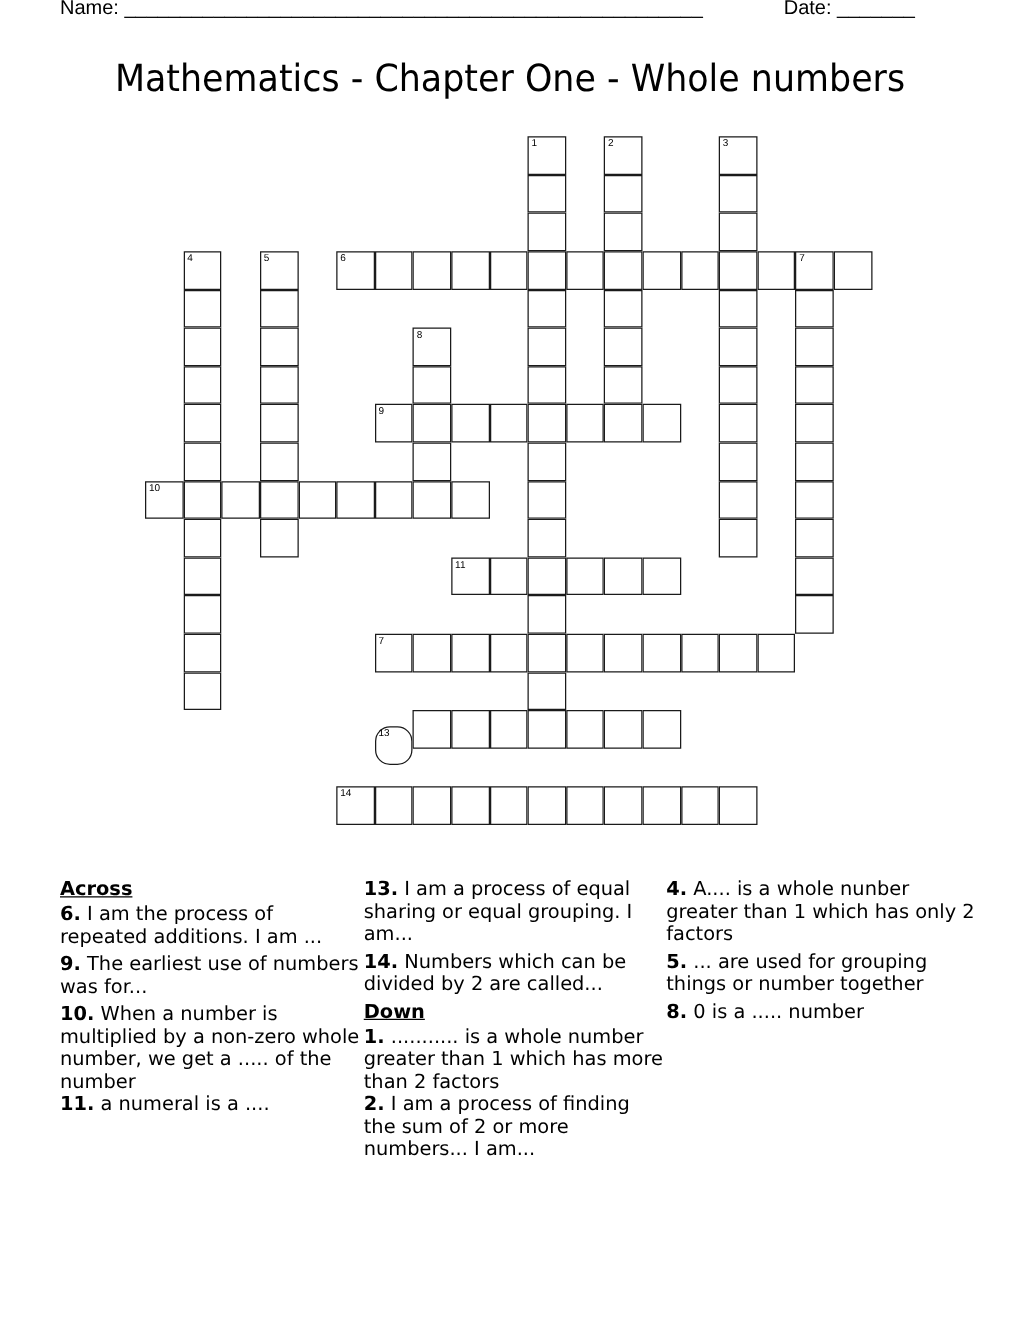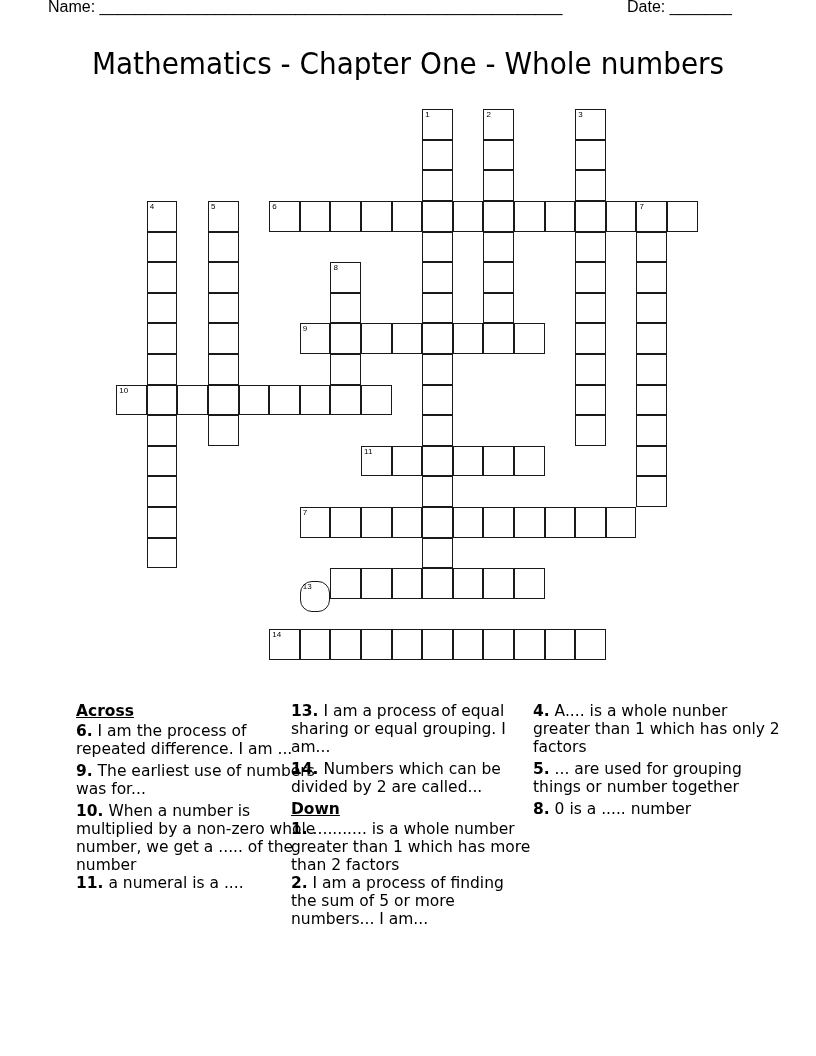--- a/index.html
+++ b/index.html
@@ -4,21 +4,21 @@
 <style>
   html, body { margin: 0; padding: 0; background: #ffffff; }
   body { width: 816px; height: 1056px; position: relative; overflow: hidden; font-family: "DejaVu Sans", sans-serif; color: #000; }
   .header-line { position: absolute; top: -2px; left: 48px; font-family: "Liberation Sans", sans-serif; font-size: 16px; white-space: pre; }
   .date-line { position: absolute; top: -2px; left: 627px; font-family: "Liberation Sans", sans-serif; font-size: 16px; white-space: pre; }
   .title { position: absolute; top: 46px; left: 0; width: 816px; text-align: center; font-family: "DejaVu Sans", sans-serif; font-size: 30px; letter-spacing: 0px; transform: scaleX(0.93); transform-origin: center; }
   .grid { position: absolute; left: 0; top: 0; width: 816px; height: 700px; }
   .cell { position: absolute; width: 30.6px; height: 30.6px; box-sizing: border-box; border: 1.5px solid #1a1a1a; background: #fff; margin-left: -0.75px; margin-top: -0.75px; }
   .cell .num { position: absolute; top: 1px; left: 2px; font-family: "Liberation Sans", sans-serif; font-size: 8px; line-height: 8px; color: #000; }
   .clues { position: absolute; top: 702px; font-family: "DejaVu Sans", sans-serif; font-size: 15.5px; line-height: 18px; }
-  .col1 { left: 48px; width: 240px; margin-left: 28px; }
+  .col1 { left: 48px; width: 240px; }
   .col2 { left: 291px; width: 240px; }
   .col3 { left: 533px; width: 250px; }
   .clue { margin-bottom: 4px; }
   .clue b { font-weight: bold; }
   .section-head { font-weight: bold; text-decoration: underline; margin-bottom: 2px; }
   .col2 .section-head { margin-top: 2px; }
 </style>
 </head>
 <body>
 
@@ -177,31 +177,31 @@
     <div class="cell" style="left: 423px; top: 630.2px;"></div>
     <div class="cell" style="left: 453.6px; top: 630.2px;"></div>
     <div class="cell" style="left: 484.2px; top: 630.2px;"></div>
     <div class="cell" style="left: 514.8px; top: 630.2px;"></div>
     <div class="cell" style="left: 545.4px; top: 630.2px;"></div>
     <div class="cell" style="left: 576px; top: 630.2px;"></div>
   </div>
 
 <div class="clues col1">
   <div class="section-head">Across</div>
-  <div class="clue"><b>6.</b><span> I am the process of repeated difference. I am ...</span></div>
+  <div class="clue"><b>6.</b><span> I am the process of repeated additions. I am ...</span></div>
   <div class="clue"><b>9.</b><span> The earliest use of numbers was for...</span></div>
   <div class="clue" style="margin-bottom:0"><b>10.</b><span> When a number is multiplied by a non-zero whole number, we get a ..... of the number</span></div>
   <div class="clue" style="margin-bottom:0"><b>11.</b><span> a numeral is a ....</span></div>
 </div>
 
 <div class="clues col2">
   <div class="clue"><b>13.</b><span> I am a process of equal sharing or equal grouping. I am...</span></div>
   <div class="clue"><b>14.</b><span> Numbers which can be divided by 2 are called...</span></div>
   <div class="section-head">Down</div>
   <div class="clue" style="margin-bottom:0"><b>1.</b><span> ........... is a whole number greater than 1 which has more than 2 factors</span></div>
-  <div class="clue"><b>2.</b><span> I am a process of finding the sum of 5 or more numbers... I am...</span></div>
+  <div class="clue"><b>2.</b><span> I am a process of finding the sum of 2 or more numbers... I am...</span></div>
 </div>
 
 <div class="clues col3">
   <div class="clue"><b>4.</b><span> A.... is a whole nunber greater than 1 which has only 2 factors</span></div>
   <div class="clue"><b>5.</b><span> ... are used for grouping things or number together</span></div>
   <div class="clue"><b>8.</b><span> 0 is a ..... number</span></div>
 </div>
 
 </body></html>

